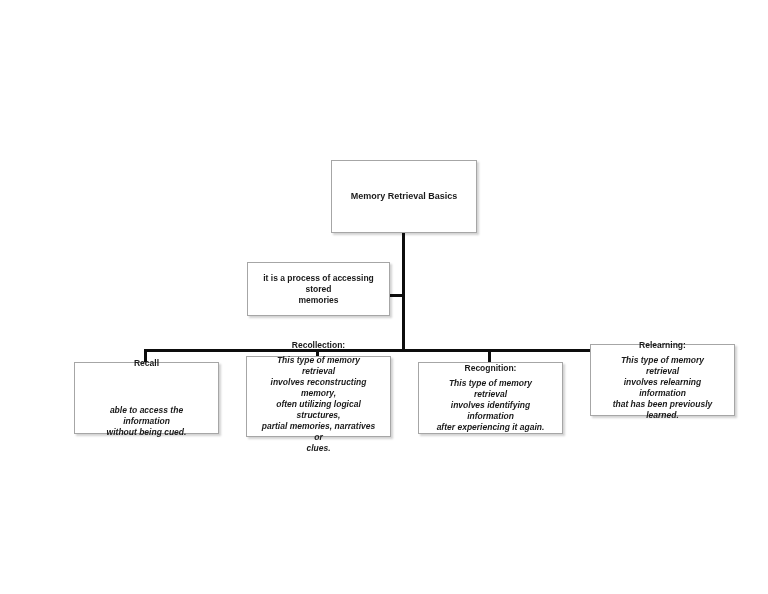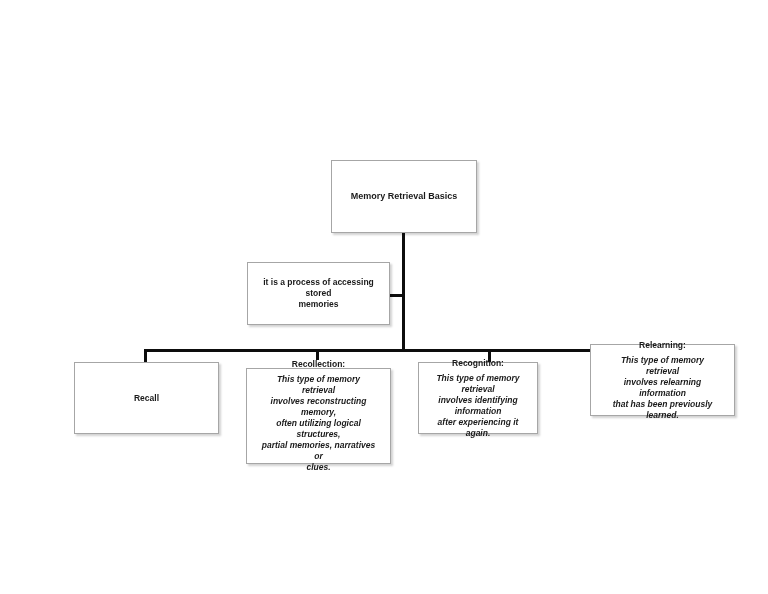--- a/index.html
+++ b/index.html
@@ -38,24 +38,24 @@
     margin-top: 4px;
     font-style: italic;
   }
   .root-label { font-size: 9px; line-height: 11px; }
   .line {
     position: absolute;
     background: var(--line, #0d0d0d);
   }
   
   #node-root        { left: 331px; top: 160px; width: 146px; height: 73px; }
-  #node-definition  { left: 247px; top: 262px; width: 143px; height: 63px; }
+  #node-definition  { left: 247px; top: 262px; width: 143px; height: 54px; }
   #node-recall      { left:  74px; top: 362px; width: 145px; height: 72px; gap: 32px; }
-  #node-recollection{ left: 246px; top: 368px; width: 145px; height: 96px; }
-  #node-recognition { left: 418px; top: 362px; width: 120px; height: 72px; }
+  #node-recollection{ left: 246px; top: 356px; width: 145px; height: 81px; }
+  #node-recognition { left: 418px; top: 362px; width: 145px; height: 72px; }
   #node-relearning  { left: 590px; top: 344px; width: 145px; height: 72px; }
   
   #conn-root-vertical { left: 402px; top: 233px; width: 3px;   height: 117px; }
   #conn-def-stub      { left: 390px; top: 294px; width: 13px;  height: 3px; }
   #conn-bus           { left: 144px; top: 349px; width: 519px; height: 3px; }
   #conn-drop-recall       { left: 144px; top: 349px; width: 3px; height: 13px; }
   #conn-drop-recollection { left: 316px; top: 349px; width: 3px; height: 11px; }
   #conn-drop-recognition  { left: 488px; top: 349px; width: 3px; height: 13px; }
   #conn-drop-relearning   { left: 660px; top: 349px; width: 3px; height: 13px; }
 </style>
@@ -76,20 +76,22 @@
     <div class="node-title root-label">Memory Retrieval Basics</div>
   </div>
 
   <div class="node" id="node-definition">
     <div class="node-title">it is a process of accessing stored
 memories</div>
   </div>
 
   <div class="node" id="node-recall">
     <div class="node-title">Recall</div>
+    <div class="node-body">able to access the information
+without being cued.</div>
   </div>
 
   <div class="node" id="node-recollection">
     <div class="node-title">Recollection:</div>
     <div class="node-body">This type of memory retrieval
 involves reconstructing memory,
 often utilizing logical structures,
 partial memories, narratives or
 clues.</div>
   </div>

